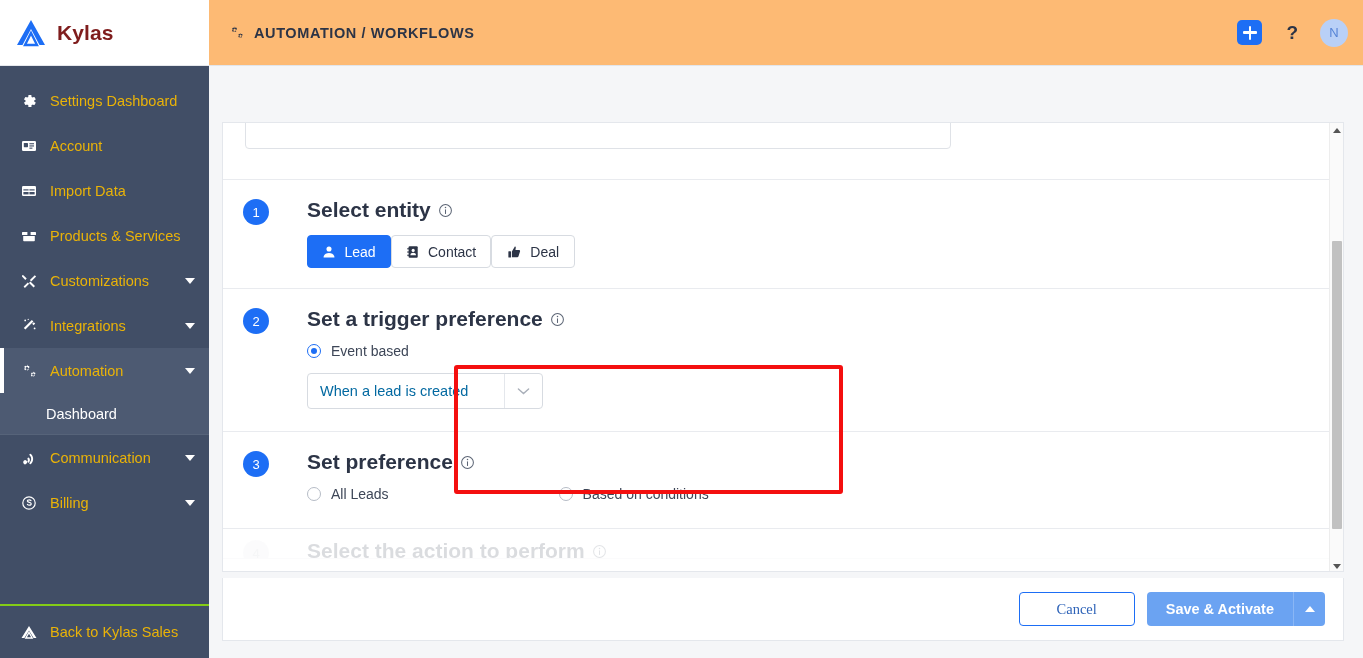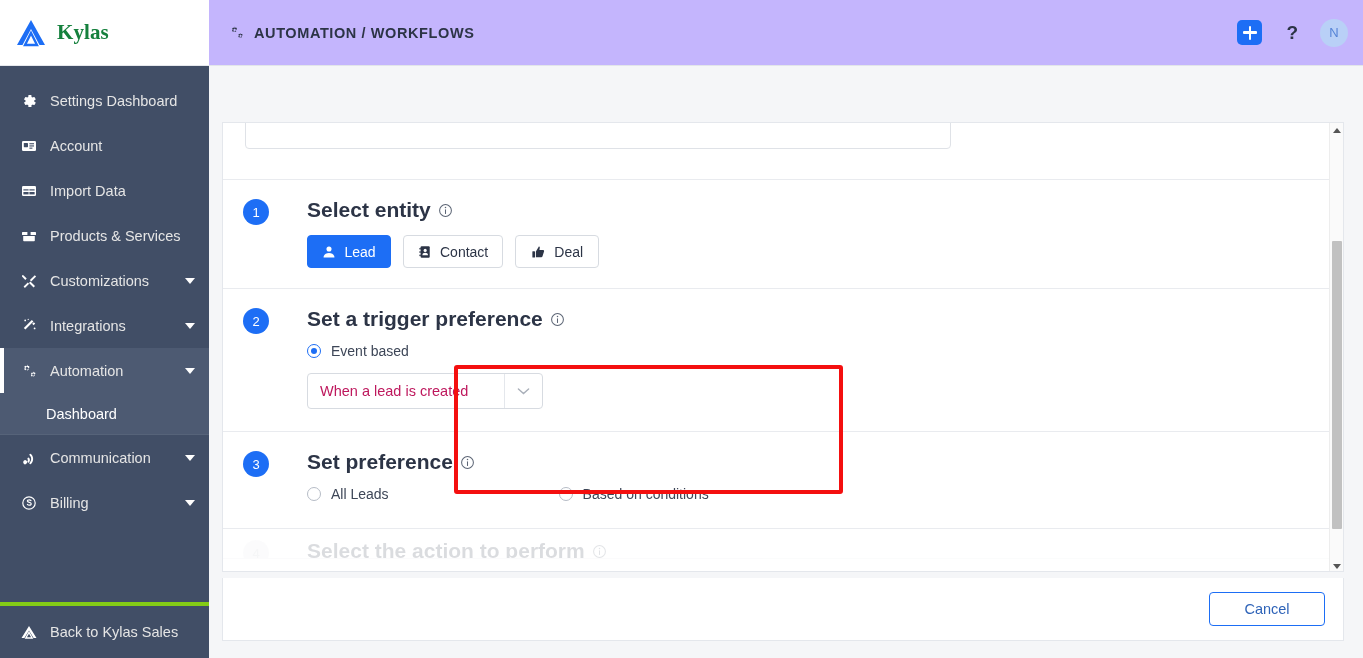--- a/index.html
+++ b/index.html
@@ -19,29 +19,29 @@
     width: 209px; height: 658px;
     background: #414e66;
   }
   #brand {
     height: 66px; background: #ffffff;
     display: flex; align-items: center; padding-left: 14px;
     border-bottom: 1px solid #e6e8ec;
   }
   #brand .logo { width: 34px; height: 30px; flex: 0 0 auto; }
   #brand .brand-text {
-    font-size: 21px; font-weight: bold; color: #15803d;
-    margin-left: 9px; letter-spacing: .1px; font-family: Liberation Serif, serif;
+    font-size: 21px; font-weight: bold; color: #7f1d1d;
+    margin-left: 9px; letter-spacing: .1px;
   }
   .nav { padding-top: 12px; }
   .nav-item {
     position: relative;
     display: flex; align-items: center;
     height: 45px; padding-left: 18px; padding-right: 14px;
-    color: #e5e5e5; font-size: 14.5px;
+    color: #eab308; font-size: 14.5px;
     cursor: pointer;
   }
   .nav-item .ico {
     width: 22px; flex: 0 0 22px; display: flex;
     align-items: center; justify-content: center;
     margin-right: 10px;
   }
   .nav-item .ico svg { display: block; }
   .nav-item .label { white-space: nowrap; }
   .nav-item .caret {
@@ -59,29 +59,29 @@
   .sub-item {
     display: flex; align-items: center;
     height: 42px; padding-left: 46px;
     color: #ffffff; font-size: 14.5px;
     background: #4d5a72;
     cursor: pointer;
     border-bottom: 1px solid #566379;
   }
   #nav-bottom {
     position: absolute; left: 0; bottom: 0; width: 209px;
-    border-top: 4px solid #84cc16;
+    border-top: 2px solid #84cc16;
   }
   #nav-bottom .nav-item { height: 52px; }
 
   
   #topbar {
     position: absolute; left: 209px; top: 0;
     width: 1154px; height: 66px;
-    background: #c4b5fd;
+    background: #fdba74;
     border-bottom: 1px solid #e2e5ea;
     display: flex; align-items: center;
   }
   #breadcrumb {
     display: flex; align-items: center;
     margin-left: 20px;
   }
   #breadcrumb .bc-ico { margin-right: 9px; display: flex; }
   #breadcrumb .bc-text {
     font-size: 14.5px; font-weight: bold; letter-spacing: .6px;
@@ -146,21 +146,21 @@
   }
   .badge.muted { background: #e8eaee; color: #c8ccd3; }
   .step-body { margin-left: 38px; }
   .step-title {
     font-size: 21px; font-weight: bold; color: #2c3446;
     display: flex; align-items: center;
   }
   .info-ico { margin-left: 7px; display: flex; }
 
   
-  .entity-row { display: flex; gap: 12px; margin-top: 13px; padding-bottom: 20px; }
+  .entity-row { display: flex; gap: 0; margin-top: 13px; padding-bottom: 20px; }
   .entity-btn {
     height: 33px; min-width: 84px; padding: 0 14px;
     border: 1px solid #d7dbe1; border-radius: 4px;
     background: #fff; color: #2c3446;
     display: flex; align-items: center; justify-content: center;
     font-size: 14px; cursor: pointer;
   }
   .entity-btn .e-ico { margin-right: 8px; display: flex; }
   .entity-btn.selected {
     background: #1d6ef5; border-color: #1d6ef5; color: #fff;
@@ -182,21 +182,21 @@
 
   
   .select {
     margin-top: 14px; margin-bottom: 22px;
     width: 236px; height: 36px;
     border: 1px solid #d7dbe1; border-radius: 4px;
     background: #fff; display: flex; align-items: center;
     cursor: pointer;
   }
   .select .sel-value {
-    flex: 1; padding-left: 12px; font-size: 14.5px; color: #be185d;
+    flex: 1; padding-left: 12px; font-size: 14.5px; color: #0369a1;
     white-space: nowrap; overflow: hidden;
   }
   .select .sel-sep { width: 1px; height: 100%; background: #e4e7ec; }
   .select .sel-caret { width: 37px; display: flex; align-items: center; justify-content: center; }
 
   
   #top-input-sec { height: 57px; position: relative; border-bottom: 1px solid #e9ebef; }
   #top-input {
     position: absolute; left: 22px; top: -24px;
     width: 706px; height: 50px;
@@ -251,21 +251,21 @@
     position: absolute; left: 13px; top: 512px;
     width: 1122px; height: 63px;
     background: #ffffff; border: 1px solid #e4e7ec; border-top: none;
     display: flex; align-items: center; justify-content: flex-end;
     padding-right: 18px;
   }
   .btn-cancel {
     width: 116px; height: 34px; border: 1px solid #1d6ef5;
     border-radius: 4px; background: #fff; color: #2e63b8;
     font-size: 14.5px; display: flex; align-items: center;
-    justify-content: center; cursor: pointer;
+    justify-content: center; cursor: pointer; font-family: Liberation Serif, serif;
   }
   #save-group { display: flex; margin-left: 12px; }
   .btn-save {
     height: 34px; padding: 0 19px; background: #6ba3f2;
     color: #fff; font-size: 14.5px; font-weight: bold;
     border-radius: 4px 0 0 4px; display: flex;
     align-items: center; justify-content: center; cursor: pointer;
   }
   .btn-save-caret {
     width: 32px; height: 34px; background: #6ba3f2;
@@ -588,16 +588,22 @@
         <div class="sb-arrow down">
             <span class="tri-down"></span>
           </div>
       </div>
     </section>
 
     <div id="highlight"></div>
 
     <div id="footer">
       <div class="btn-cancel">Cancel</div>
+      <div id="save-group">
+        <div class="btn-save">Save &amp; Activate</div>
+        <div class="btn-save-caret">
+            <span class="caret-up-w"></span>
+          </div>
+      </div>
     </div>
 
   </main>
 </div>
 
 </body></html>

